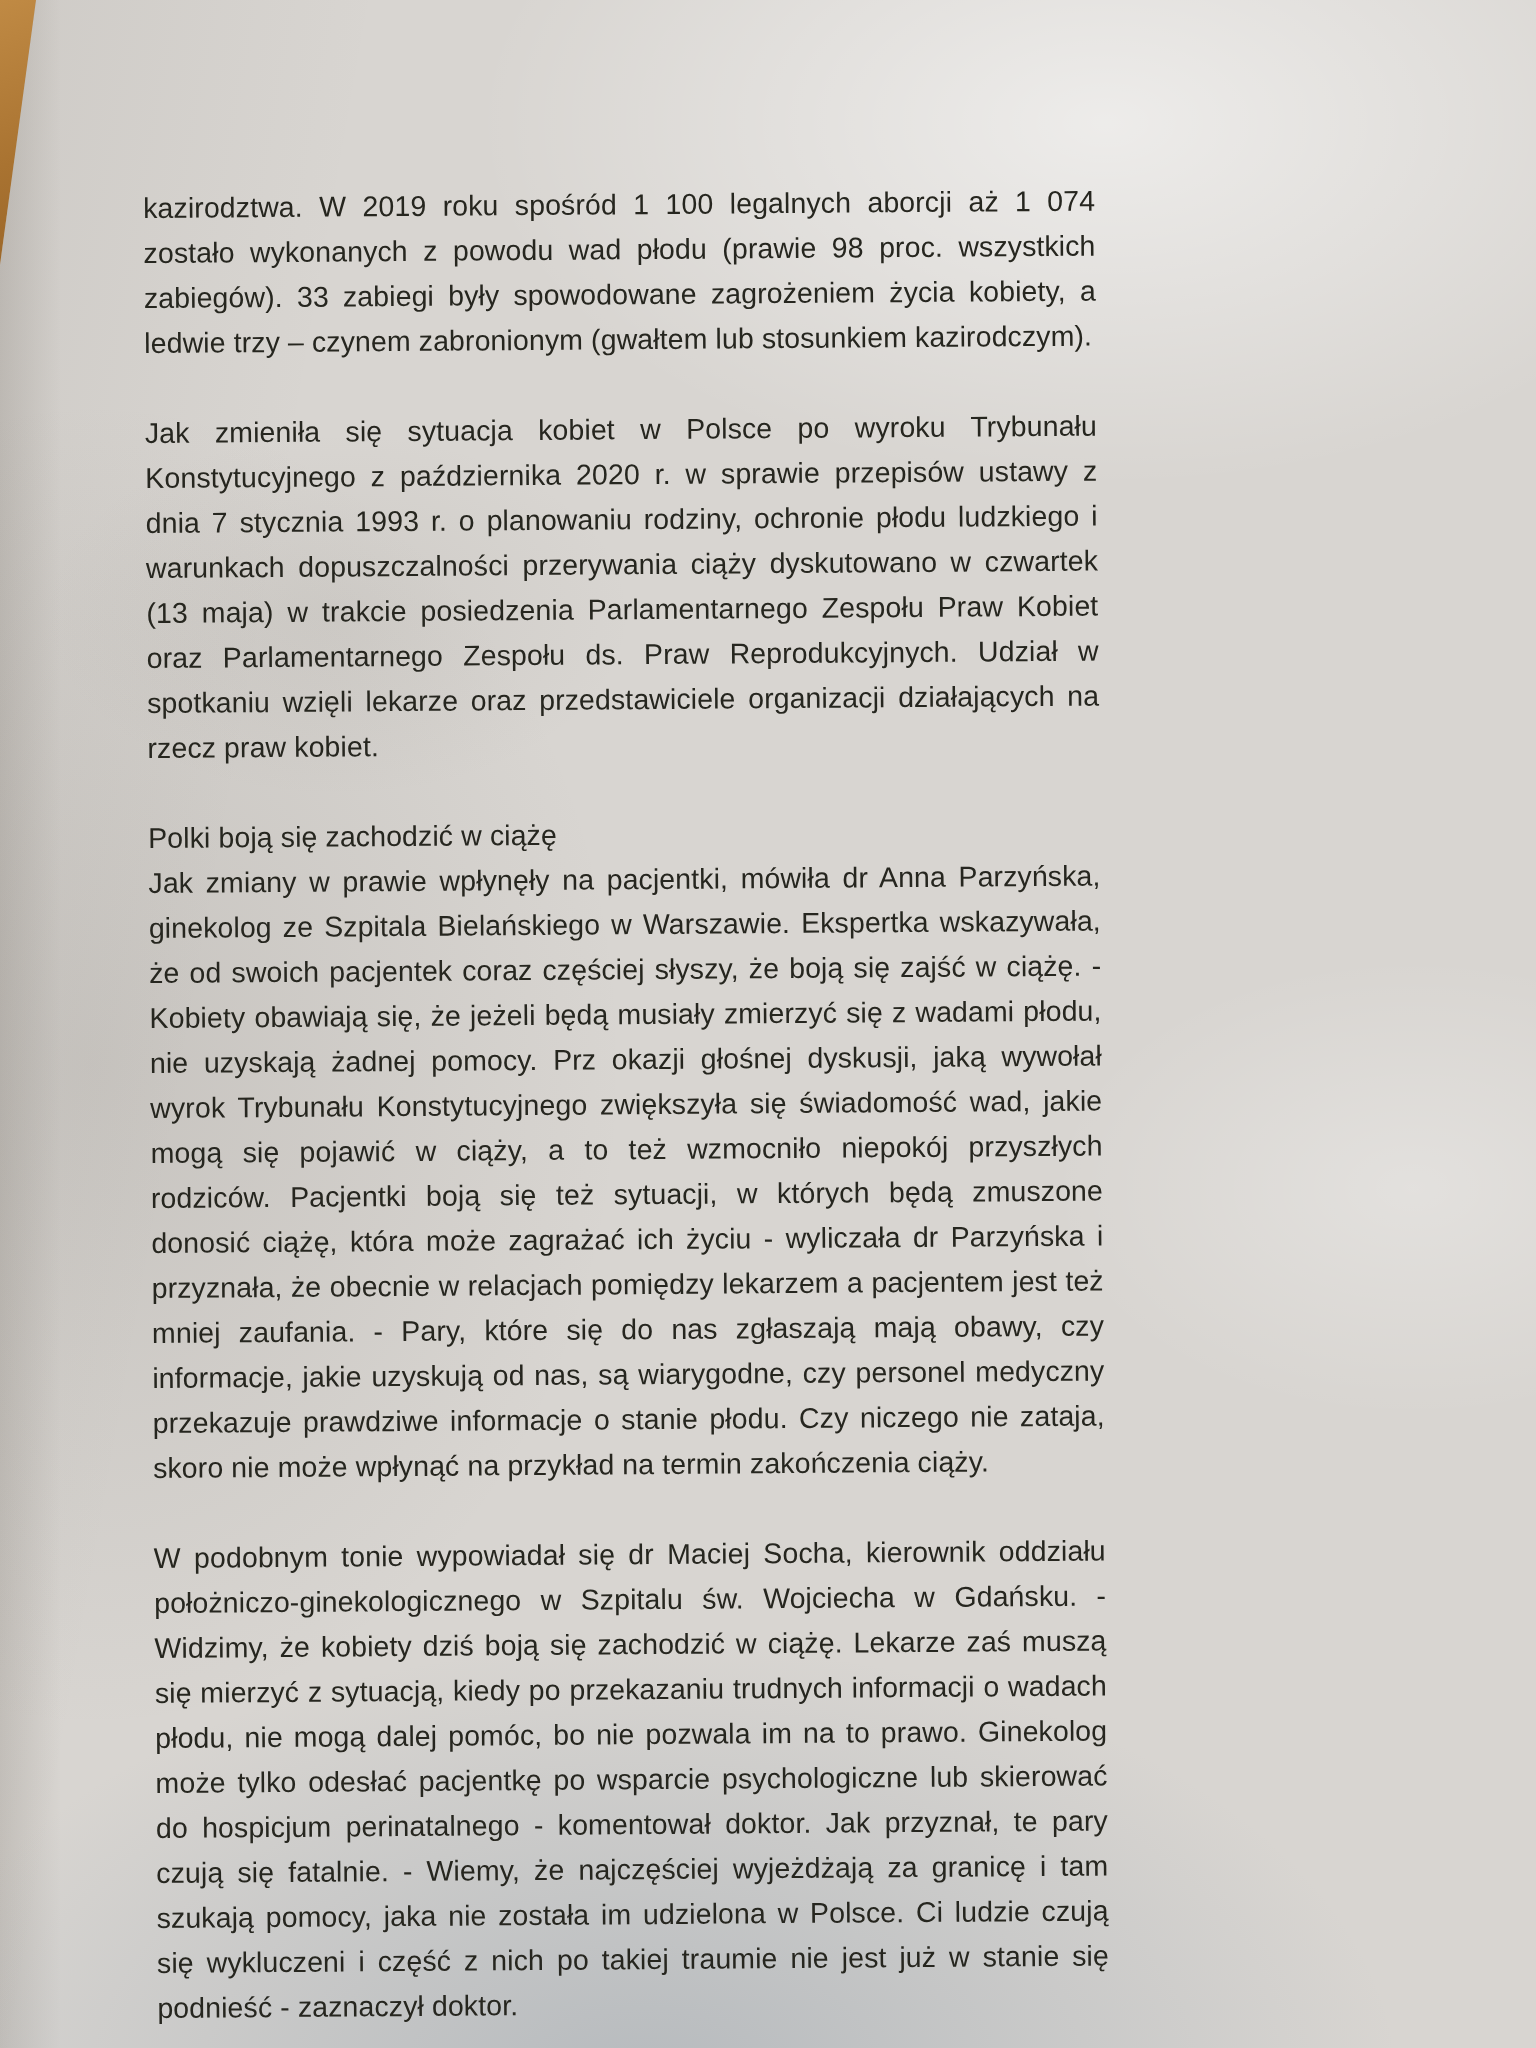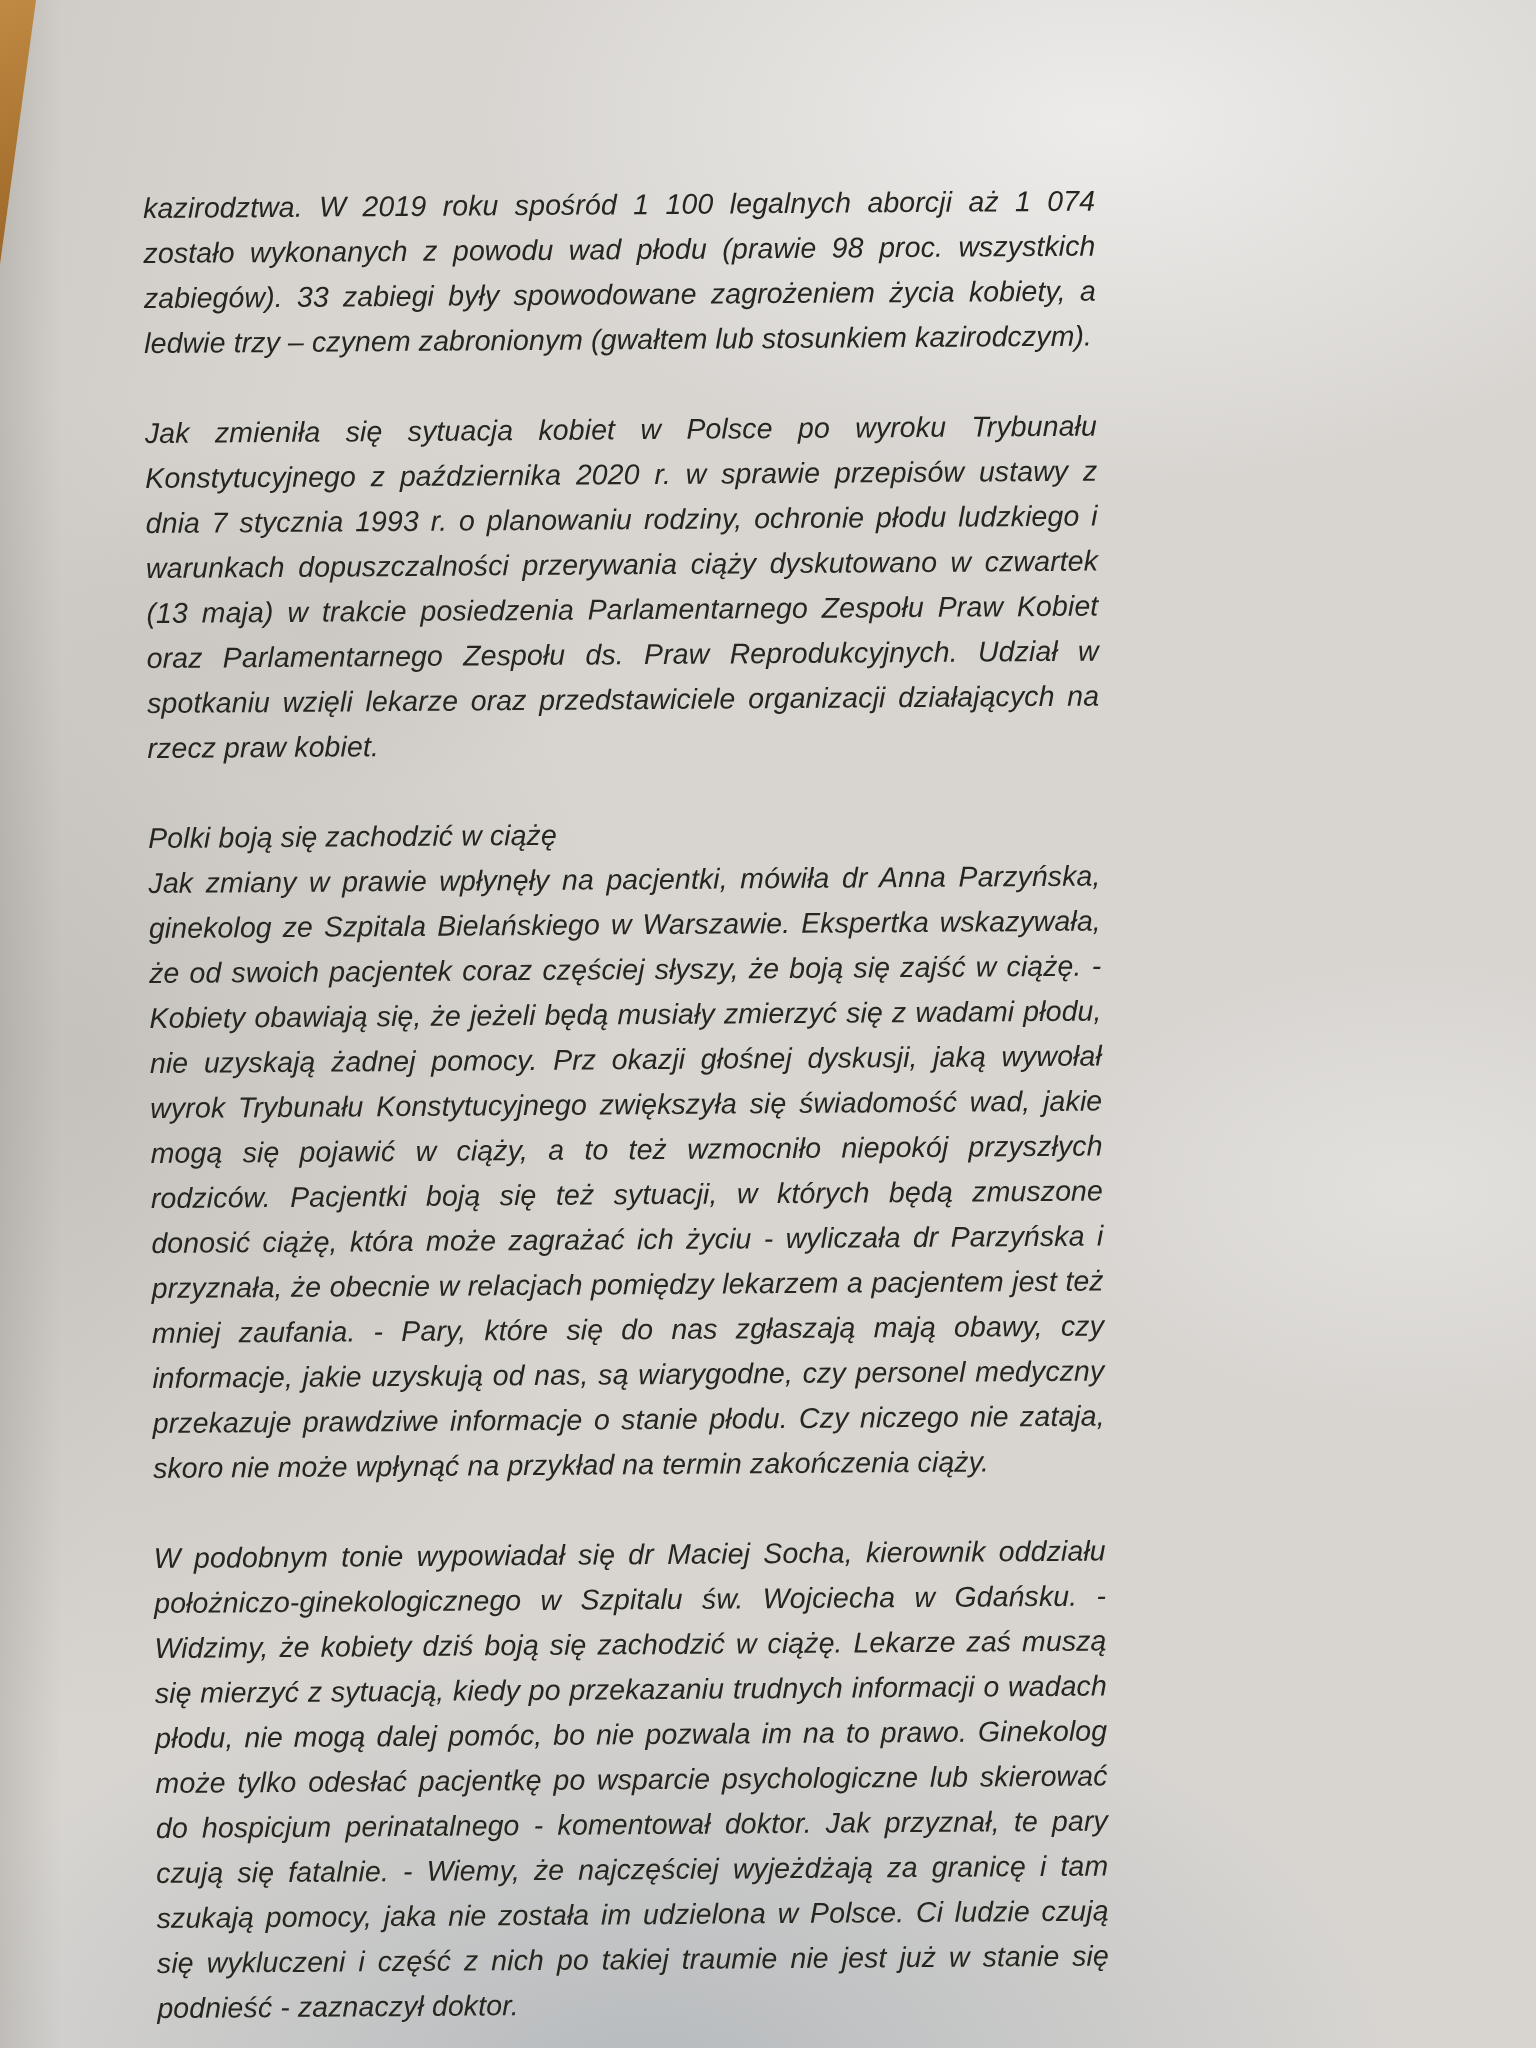--- a/index.html
+++ b/index.html
@@ -58,21 +58,21 @@
   .page-text p.heading {
     text-align: left;
     margin-bottom: 0;
   }
 </style>
 </head>
 <body style="background: rgb(169, 115, 49);">
 
 <div class="table-corner"></div>
 
-<div class="paper" style="background-color: rgb(216, 213, 209); font-style: italic;">
+<div class="paper" style="background-color: rgb(216, 213, 209);">
   <div class="page-text" style="color: rgb(38, 38, 31);">
       <p class="block body">kazirodztwa. W 2019 roku spośród 1 100 legalnych aborcji aż 1 074 zostało wykonanych z powodu wad płodu (prawie 98 proc. wszystkich zabiegów). 33 zabiegi były spowodowane zagrożeniem życia kobiety, a ledwie trzy – czynem zabronionym (gwałtem lub stosunkiem kazirodczym).</p>
       <p class="block body">Jak zmieniła się sytuacja kobiet w Polsce po wyroku Trybunału Konstytucyjnego z października 2020 r. w sprawie przepisów ustawy z dnia 7 stycznia 1993 r. o planowaniu rodziny, ochronie płodu ludzkiego i warunkach dopuszczalności przerywania ciąży dyskutowano w czwartek (13 maja) w trakcie posiedzenia Parlamentarnego Zespołu Praw Kobiet oraz Parlamentarnego Zespołu ds. Praw Reprodukcyjnych. Udział w spotkaniu wzięli lekarze oraz przedstawiciele organizacji działających na rzecz praw kobiet.</p>
       <p class="block heading">Polki boją się zachodzić w ciążę</p>
       <p class="block body">Jak zmiany w prawie wpłynęły na pacjentki, mówiła dr Anna Parzyńska, ginekolog ze Szpitala Bielańskiego w Warszawie. Ekspertka wskazywała, że od swoich pacjentek coraz częściej słyszy, że boją się zajść w ciążę. - Kobiety obawiają się, że jeżeli będą musiały zmierzyć się z wadami płodu, nie uzyskają żadnej pomocy. Prz okazji głośnej dyskusji, jaką wywołał wyrok Trybunału Konstytucyjnego zwiększyła się świadomość wad, jakie mogą się pojawić w ciąży, a to też wzmocniło niepokój przyszłych rodziców. Pacjentki boją się też sytuacji, w których będą zmuszone donosić ciążę, która może zagrażać ich życiu - wyliczała dr Parzyńska i przyznała, że obecnie w relacjach pomiędzy lekarzem a pacjentem jest też mniej zaufania. - Pary, które się do nas zgłaszają mają obawy, czy informacje, jakie uzyskują od nas, są wiarygodne, czy personel medyczny przekazuje prawdziwe informacje o stanie płodu. Czy niczego nie zataja, skoro nie może wpłynąć na przykład na termin zakończenia ciąży.</p>
       <p class="block body">W podobnym tonie wypowiadał się dr Maciej Socha, kierownik oddziału położniczo-ginekologicznego w Szpitalu św. Wojciecha w Gdańsku. - Widzimy, że kobiety dziś boją się zachodzić w ciążę. Lekarze zaś muszą się mierzyć z sytuacją, kiedy po przekazaniu trudnych informacji o wadach płodu, nie mogą dalej pomóc, bo nie pozwala im na to prawo. Ginekolog może tylko odesłać pacjentkę po wsparcie psychologiczne lub skierować do hospicjum perinatalnego - komentował doktor. Jak przyznał, te pary czują się fatalnie. - Wiemy, że najczęściej wyjeżdżają za granicę i tam szukają pomocy, jaka nie została im udzielona w Polsce. Ci ludzie czują się wykluczeni i część z nich po takiej traumie nie jest już w stanie się podnieść - zaznaczył doktor.</p>
     </div>
 </div>
 
 </body></html>

